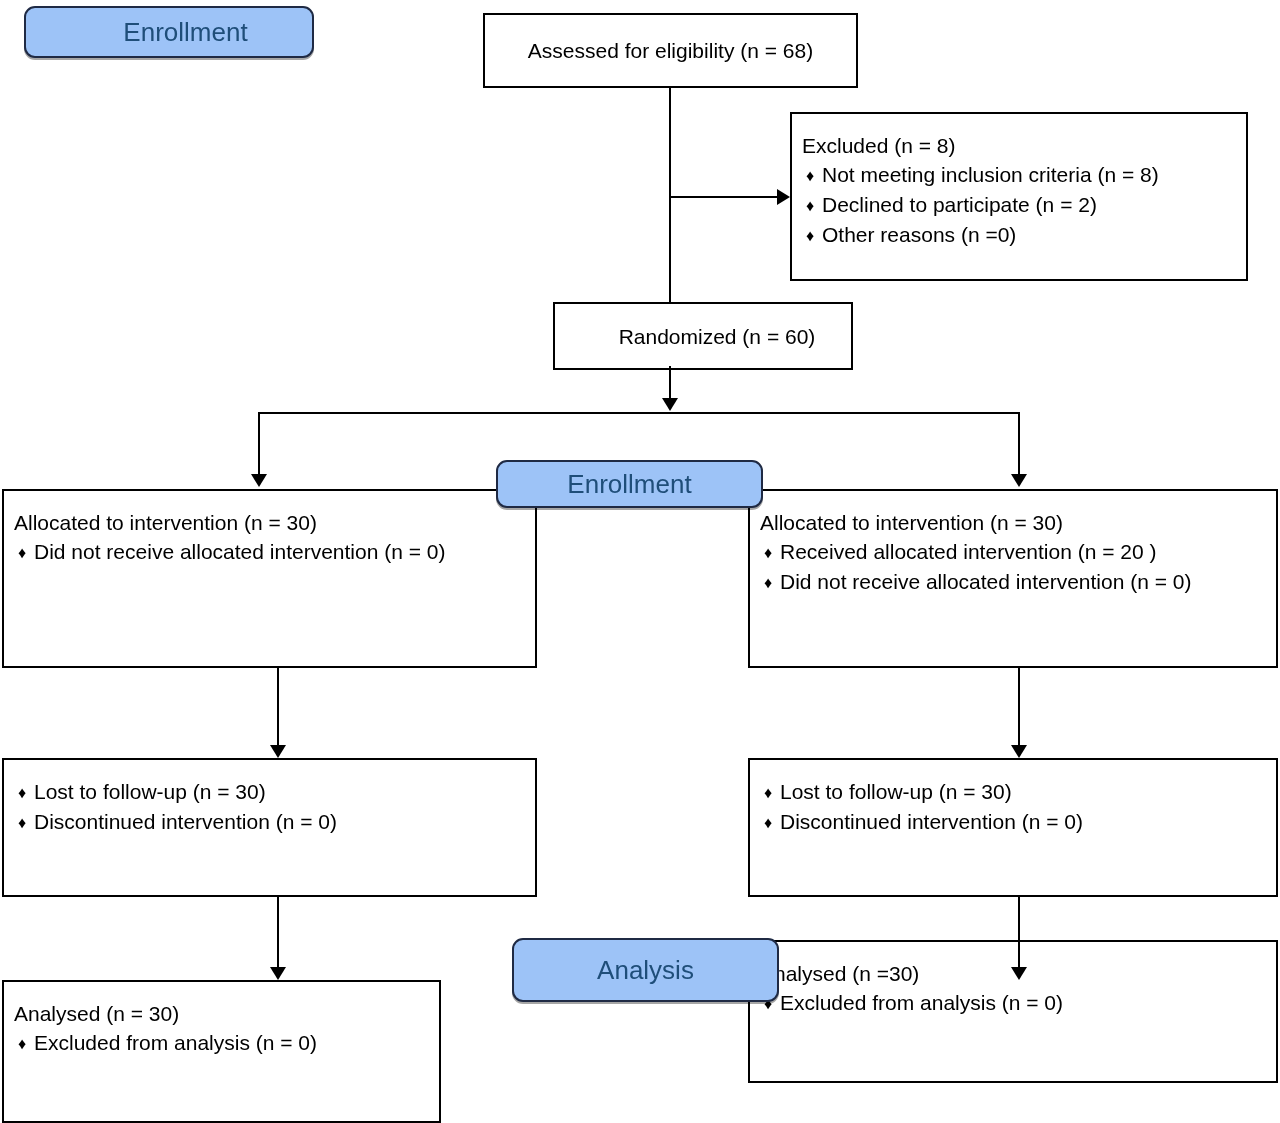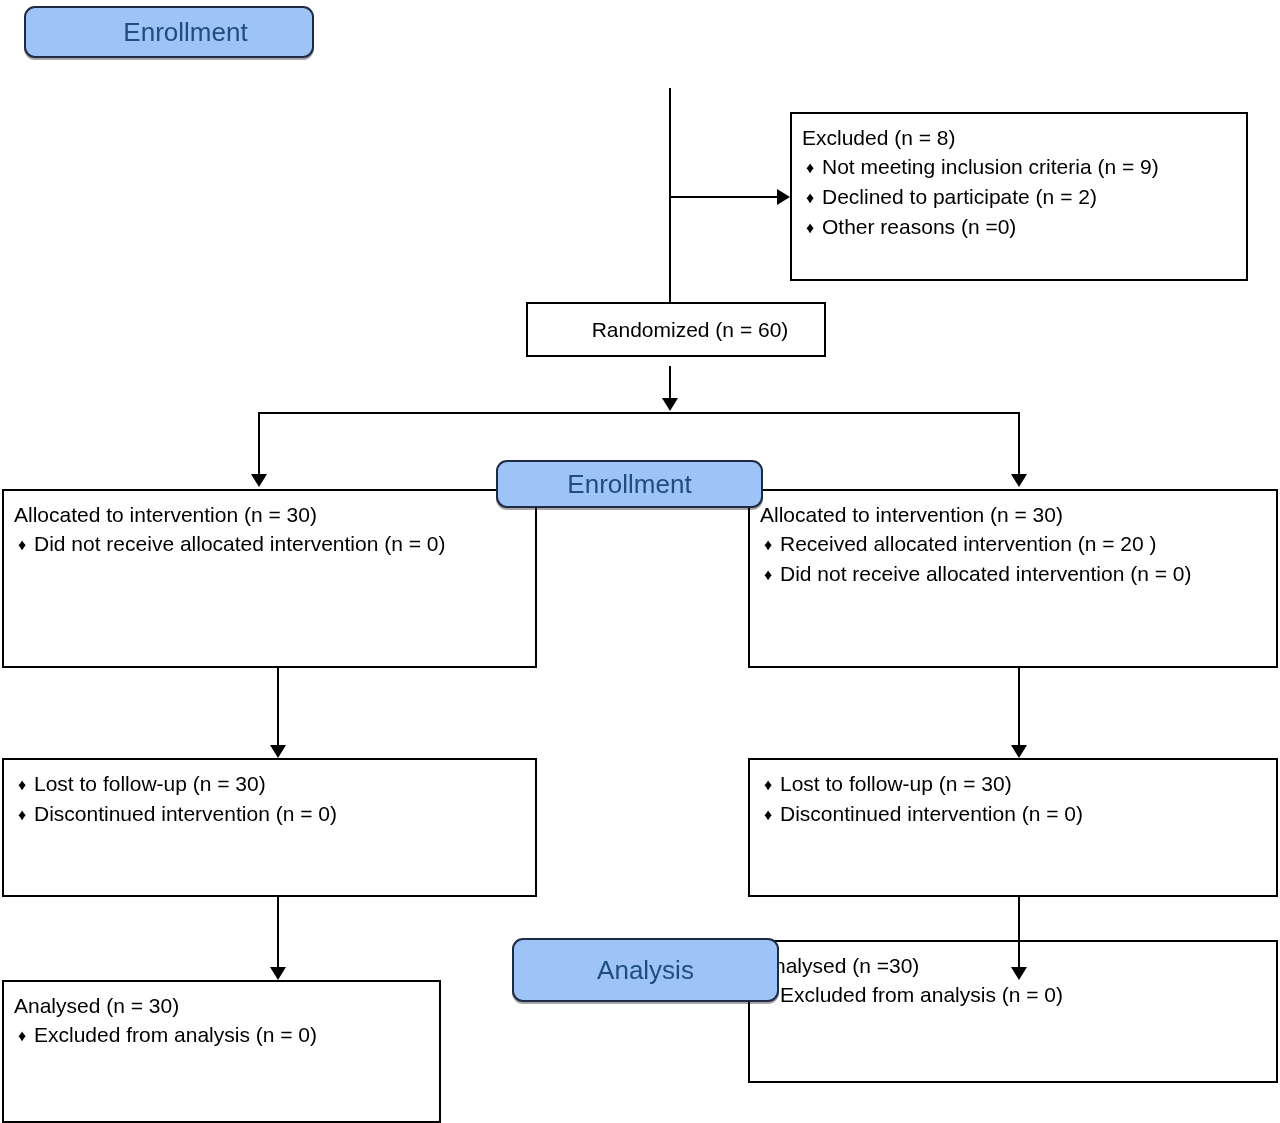--- a/index.html
+++ b/index.html
@@ -20,21 +20,21 @@
   .box {
     position: absolute;
     box-sizing: border-box;
     border: 2px solid #000000;
     background: #ffffff;
     color: #000000;
     font-size: 21px;
     line-height: 29px;
   }
   .box .inner {
-    padding: 9px 10px 0 10px;
+    padding: 17px 10px 0 10px;
   }
   .box.center .inner {
     padding: 0;
     height: 100%;
     display: flex;
     align-items: center;
     justify-content: center;
   }
   .line {
     white-space: nowrap;
@@ -103,42 +103,47 @@
 </style>
 </head>
 <body>
 
 <div id="canvas">
 
   <div class="pill" style="left:24px; top:6px; width:290px; height:52px;padding-left:33px;">
     <span>Enrollment</span>
   </div>
 
+  <div class="box center" style="left:483px; top:13px; width:375px; height:75px;">
+    <div class="inner">
+      <div class="line plain">Assessed for eligibility (n = 68)</div>
+    </div>
+  </div>
 
   <div class="vline" style="left:669px; top:88px; height:214px;"></div>
 
   <div class="hline" style="left:669px; top:196px; width:110px;"></div>
   <div class="arrow-right" style="left:777px; top:189px;"></div>
 
   <div class="box" style="left:790px; top:112px; width:458px; height:169px;">
     <div class="inner">
       <div class="line plain">Excluded (n = 8)</div>
       <div class="line bullet">
-        <span class="dia">♦</span><span>Not meeting inclusion criteria (n = 9)</span>
+        <span class="dia">♦</span><span>Not meeting inclusion criteria (n = 8)</span>
       </div>
       <div class="line bullet">
         <span class="dia">♦</span><span>Declined to participate (n = 2)</span>
       </div>
       <div class="line bullet">
         <span class="dia">♦</span><span>Other reasons (n =0)</span>
       </div>
     </div>
   </div>
 
-  <div class="box center" style="left:526px; top:302px; width:300px; height:55px;padding-left:28px;">
+  <div class="box center" style="left:553px; top:302px; width:300px; height:68px;padding-left:28px;">
     <div class="inner">
       <div class="line plain">Randomized (n = 60)</div>
     </div>
   </div>
 
   <div class="vline" style="left:669px; top:366px; height:34px;"></div>
   <div class="arrow-down" style="left:662px; top:398px;"></div>
 
   <div class="hline" style="left:258px; top:412px; width:762px;"></div>
 

